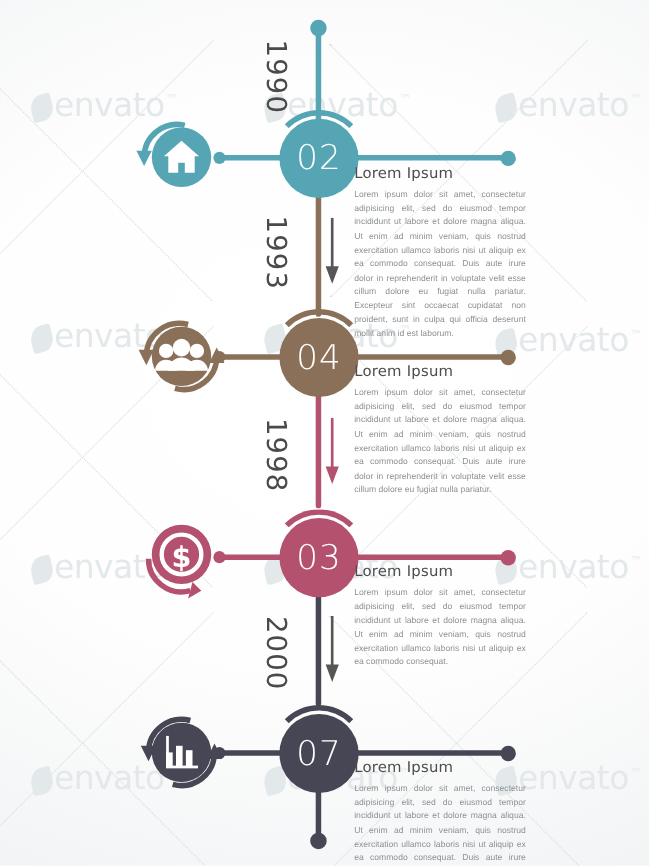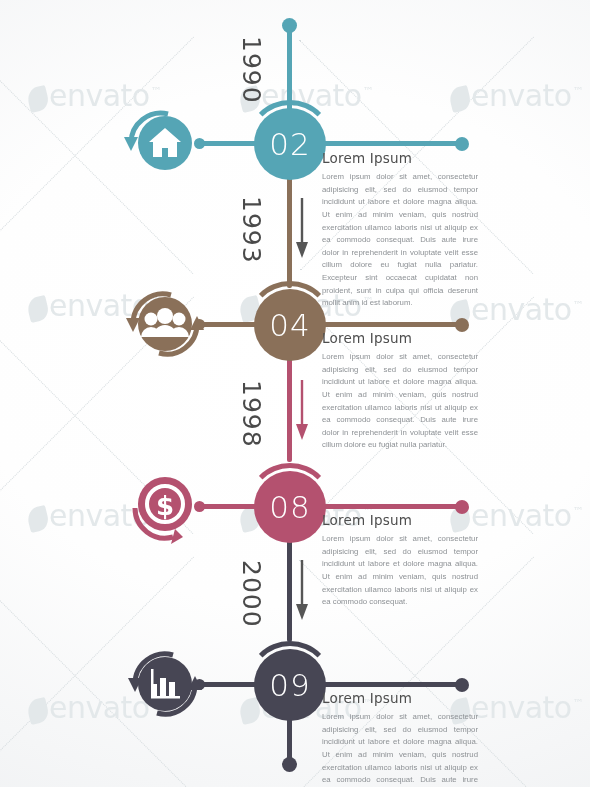--- a/index.html
+++ b/index.html
@@ -269,21 +269,21 @@
       <line x1="10" y1="0" x2="10" y2="48" stroke="#b4516f" stroke-width="2.4"></line>
       <polygon points="10,60 4,44 16,44" fill="#b4516f"></polygon>
     </svg>
 
     <div class="hbar" id="m3-bar-left" style="left: 196px; top: 504px; width: 70px; background: rgb(180, 81, 111);"></div>
     <div class="smalldot" id="m3-dot-left" style="left: 194px; top: 501px; background: rgb(180, 81, 111);"></div>
     <div class="hbar" id="m3-bar-right" style="left: 318px; top: 504px; width: 140px; background: rgb(180, 81, 111);"></div>
     <div class="hdot" id="m3-dot-right" style="left: 455px; top: 500px; background: rgb(180, 81, 111);"></div>
 
     <div class="arcring" id="m3-arc" style="left: 246px; top: 463px; width: 88px; height: 88px; border-width: 5px; border-color: rgb(180, 81, 111) transparent transparent;"></div>
-    <div class="numcircle" id="m3-circle" style="left: 254px; top: 471px; background: rgb(180, 81, 111);">08</div>
+    <div class="numcircle" id="m3-circle" style="left: 254px; top: 471px; background: rgb(180, 81, 111);">03</div>
 
     <div class="iconwrap" style="left:113px; top:458px;">
       <svg width="96" height="96" viewBox="0 0 96 96">
         <path d="M22 50 A30 30 0 0 0 60 79" fill="none" stroke="#b4516f" stroke-width="5"></path>
         <polygon points="62,71 70,79 58,86" fill="#b4516f"></polygon>
         <circle cx="52" cy="46" r="27" fill="#b4516f"></circle>
         <circle cx="52" cy="46" r="18" fill="none" stroke="#ffffff" stroke-width="4"></circle>
         <text x="52" y="57" font-family="DejaVu Sans, sans-serif" font-size="26" font-weight="bold" fill="#ffffff" text-anchor="middle">$</text>
       </svg>
     </div>
@@ -301,21 +301,21 @@
       <line x1="10" y1="0" x2="10" y2="48" stroke="#565656" stroke-width="2.4"></line>
       <polygon points="10,60 4,44 16,44" fill="#565656"></polygon>
     </svg>
 
     <div class="hbar" id="m4-bar-left" style="left: 196px; top: 682px; width: 70px; background: rgb(71, 70, 84);"></div>
     <div class="smalldot" id="m4-dot-left" style="left: 194px; top: 679px; background: rgb(71, 70, 84);"></div>
     <div class="hbar" id="m4-bar-right" style="left: 318px; top: 682px; width: 140px; background: rgb(71, 70, 84);"></div>
     <div class="hdot" id="m4-dot-right" style="left: 455px; top: 678px; background: rgb(71, 70, 84);"></div>
 
     <div class="arcring" id="m4-arc" style="left: 246px; top: 641px; width: 88px; height: 88px; border-width: 5px; border-color: rgb(71, 70, 84) transparent transparent;"></div>
-    <div class="numcircle" id="m4-circle" style="left: 254px; top: 649px; background: rgb(71, 70, 84);">09</div>
+    <div class="numcircle" id="m4-circle" style="left: 254px; top: 649px; background: rgb(71, 70, 84);">07</div>
 
     <div class="iconwrap" style="left:113px; top:636px;">
       <svg width="96" height="96" viewBox="0 0 96 96">
         <path d="M22 48 A30 30 0 0 1 60 19" fill="none" stroke="#474654" stroke-width="5"></path>
         <polygon points="22,56 15,42 29,42" fill="#474654"></polygon>
         <path d="M82 48 A30 30 0 0 1 44 77" fill="none" stroke="#474654" stroke-width="5"></path>
         <polygon points="82,40 89,54 75,54" fill="#474654"></polygon>
         <circle cx="52" cy="48" r="27" fill="#474654"></circle>
         <rect x="38" y="48" width="6" height="14" fill="#ffffff"></rect>
         <rect x="47" y="42" width="6" height="20" fill="#ffffff"></rect>

